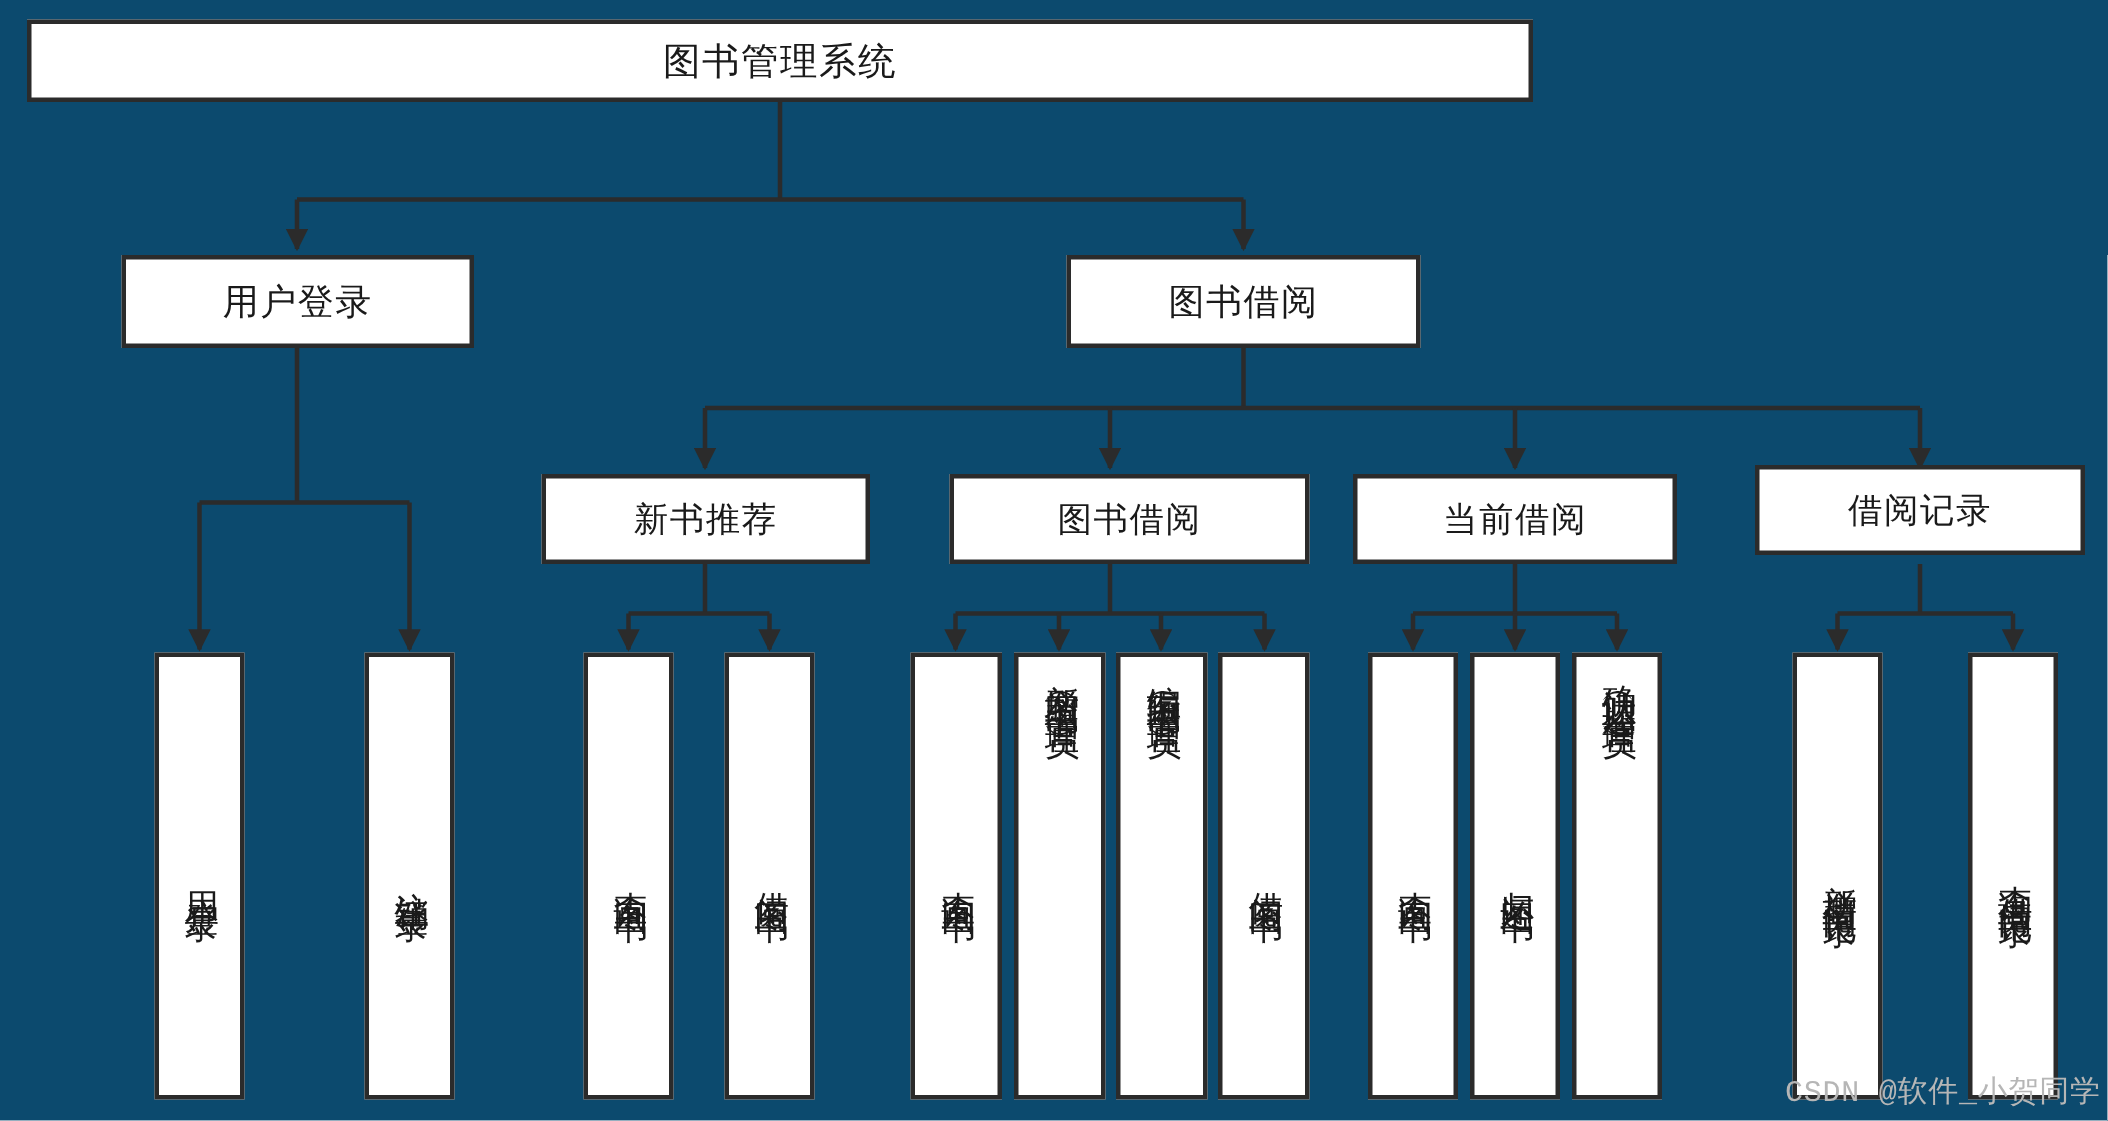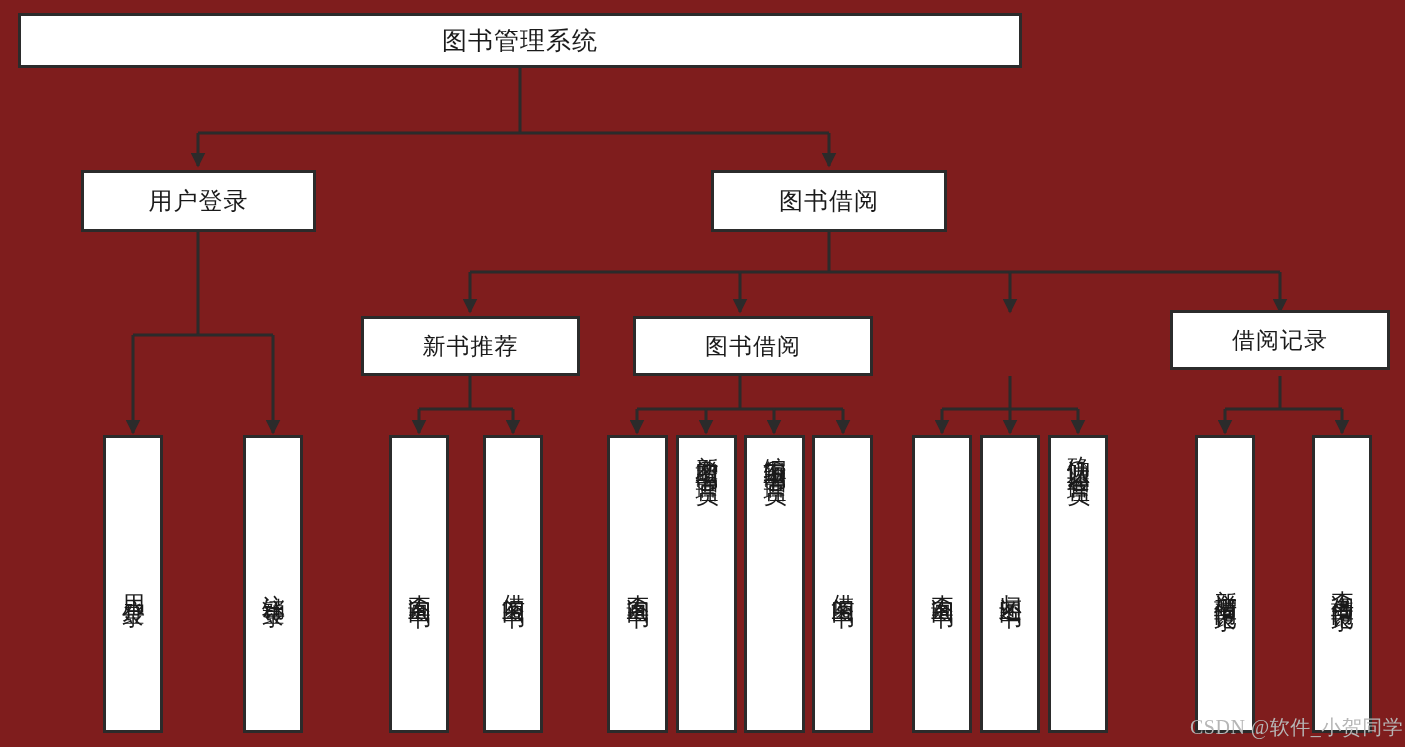--- a/index.html
+++ b/index.html
@@ -4,22 +4,22 @@
 <style>
   html, body {
     margin: 0;
     padding: 0;
     background: #ffffff;
   }
   #diagram-root {
     position: relative;
     width: 1405px;
     height: 747px;
-    background: #7f1d1d;
-    font-family: Liberation Serif, serif;
+    background: #0c4a6e;
+    font-family: Liberation Mono, monospace;
     overflow: hidden;
   }
   #connector-layer {
     position: absolute;
     left: 0;
     top: 0;
     width: 1405px;
     height: 747px;
   }
   .node {
@@ -143,20 +143,23 @@
   <div class="node level-2" style="left:711px; top:170px; width:236px; height:62px;">
     <span>图书借阅</span>
   </div>
 
   <div class="node level-3" style="left:361px; top:316px; width:219px; height:60px;">
     <span>新书推荐</span>
   </div>
   <div class="node level-3" style="left:633px; top:316px; width:240px; height:60px;">
     <span>图书借阅</span>
   </div>
+  <div class="node level-3" style="left:902px; top:316px; width:216px; height:60px;">
+    <span>当前借阅</span>
+  </div>
   <div class="node level-3" style="left:1170px; top:310px; width:220px; height:60px;">
     <span>借阅记录</span>
   </div>
 
   <div class="node leaf align-mid" style="left:103px; top:435px; width:60px; height:298px;">
     <span class="vtext">用户登录</span>
   </div>
   <div class="node leaf align-mid" style="left:243px; top:435px; width:60px; height:298px;">
     <span class="vtext">注销登录</span>
   </div>

